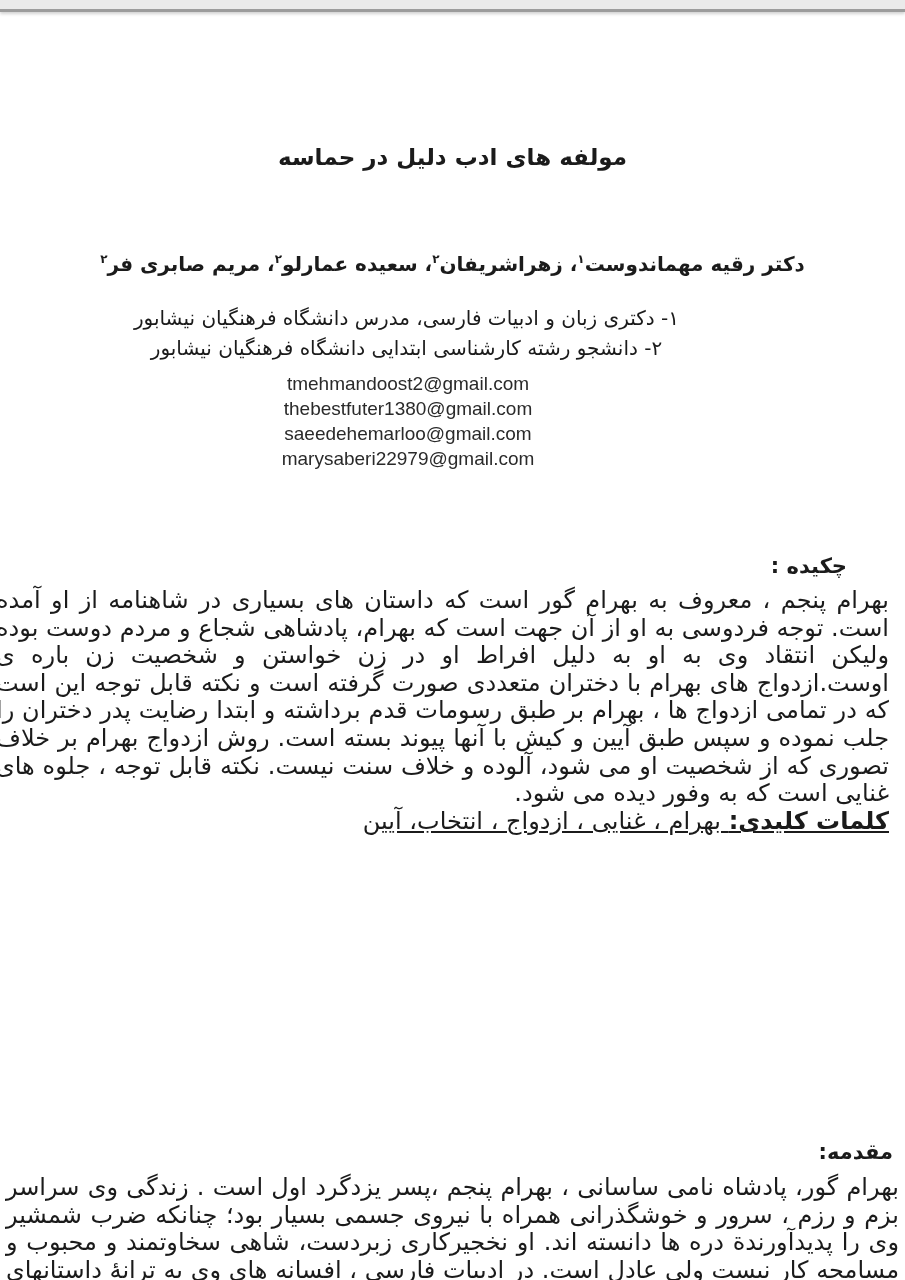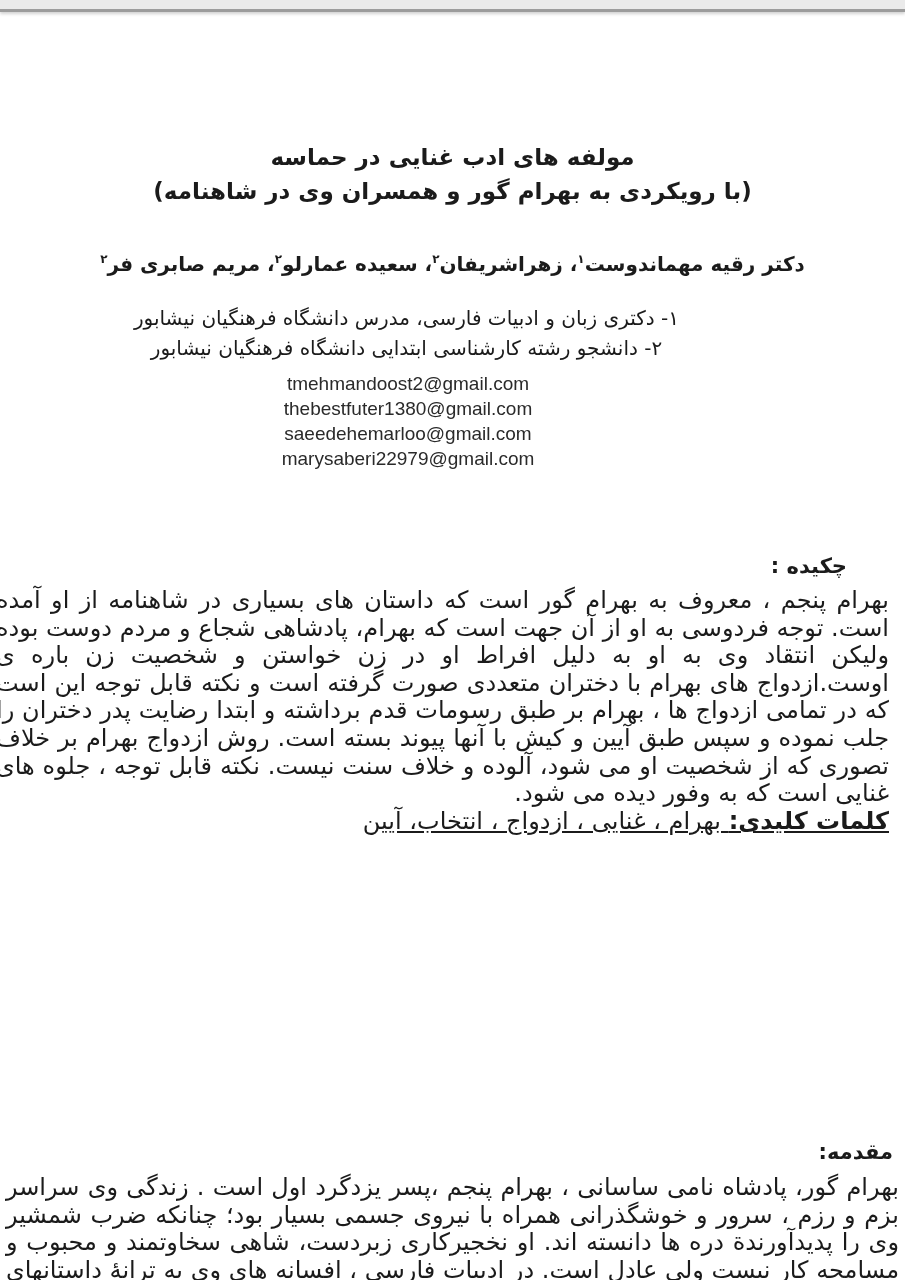--- a/index.html
+++ b/index.html
@@ -105,22 +105,21 @@
     direction: rtl;
   }
   .intro-section .section-heading { margin-right: 6px; margin-bottom: 7px; }
 </style>
 </head>
 <body>
 
 <div class="topbar"></div>
 
 <div class="title-block">
-  <div>مولفه های ادب غنایی در حماسه</div>
-  <div>(با رویکردی به بهرام گور و همسران وی در شاهنامه)</div>
+  <div>مولفه های ادب دلیل در حماسه</div>
 </div>
 
 <div class="authors-line"><span>دکتر رقیه مهماندوست</span><sup>۱</sup><span>، زهراشریفان</span><sup>۲</sup><span>، سعیده عمارلو</span><sup>۲</sup><span>، مریم صابری فر</span><sup>۲</sup></div>
 
 <div class="affiliations">
   <div>۱- دکتری زبان و ادبیات فارسی، مدرس دانشگاه فرهنگیان نیشابور</div>
   <div>۲- دانشجو رشته کارشناسی ابتدایی دانشگاه فرهنگیان نیشابور</div>
 </div>
 
 <div class="emails">

